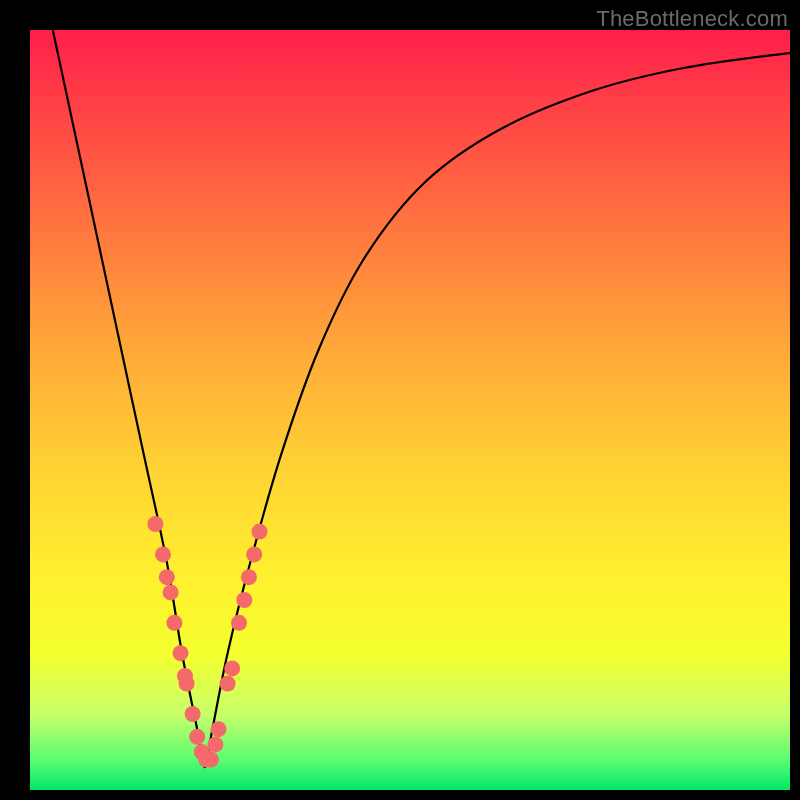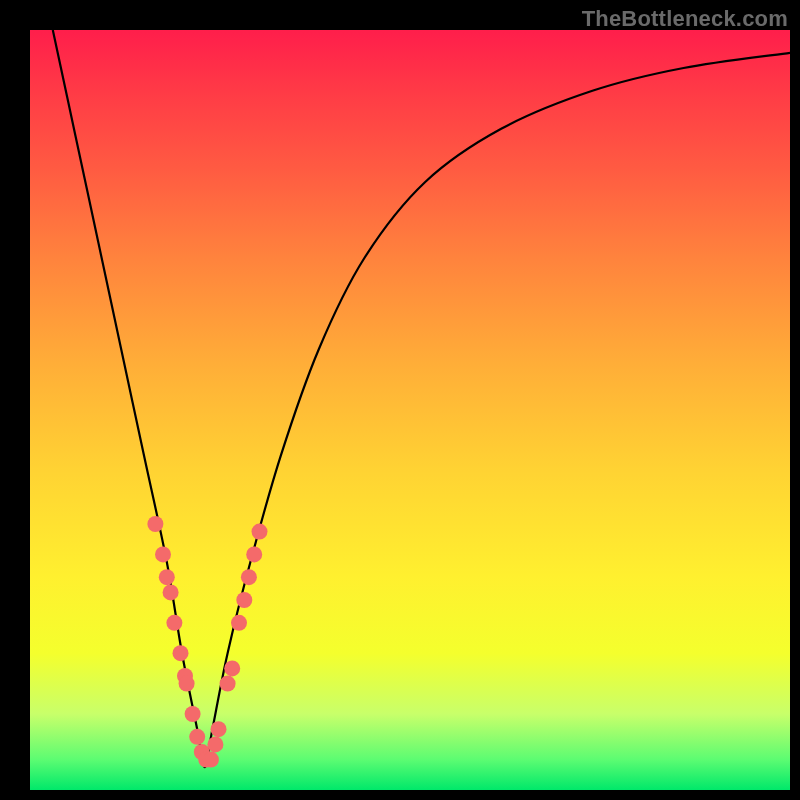--- a/index.html
+++ b/index.html
@@ -31,21 +31,21 @@
       #5cfc72 96%,
       #00e86a 100%
     );
   }
   .watermark {
     position: absolute;
     top: 6px;
     right: 12px;
     color: #6a6a6a;
     font-size: 22px;
-    font-weight: 700;
+    font-weight: 400;
     letter-spacing: 0.2px;
     user-select: none;
   }
   svg.curve {
     position: absolute;
     left: 0;
     top: 0;
     width: 760px;
     height: 760px;
   }

